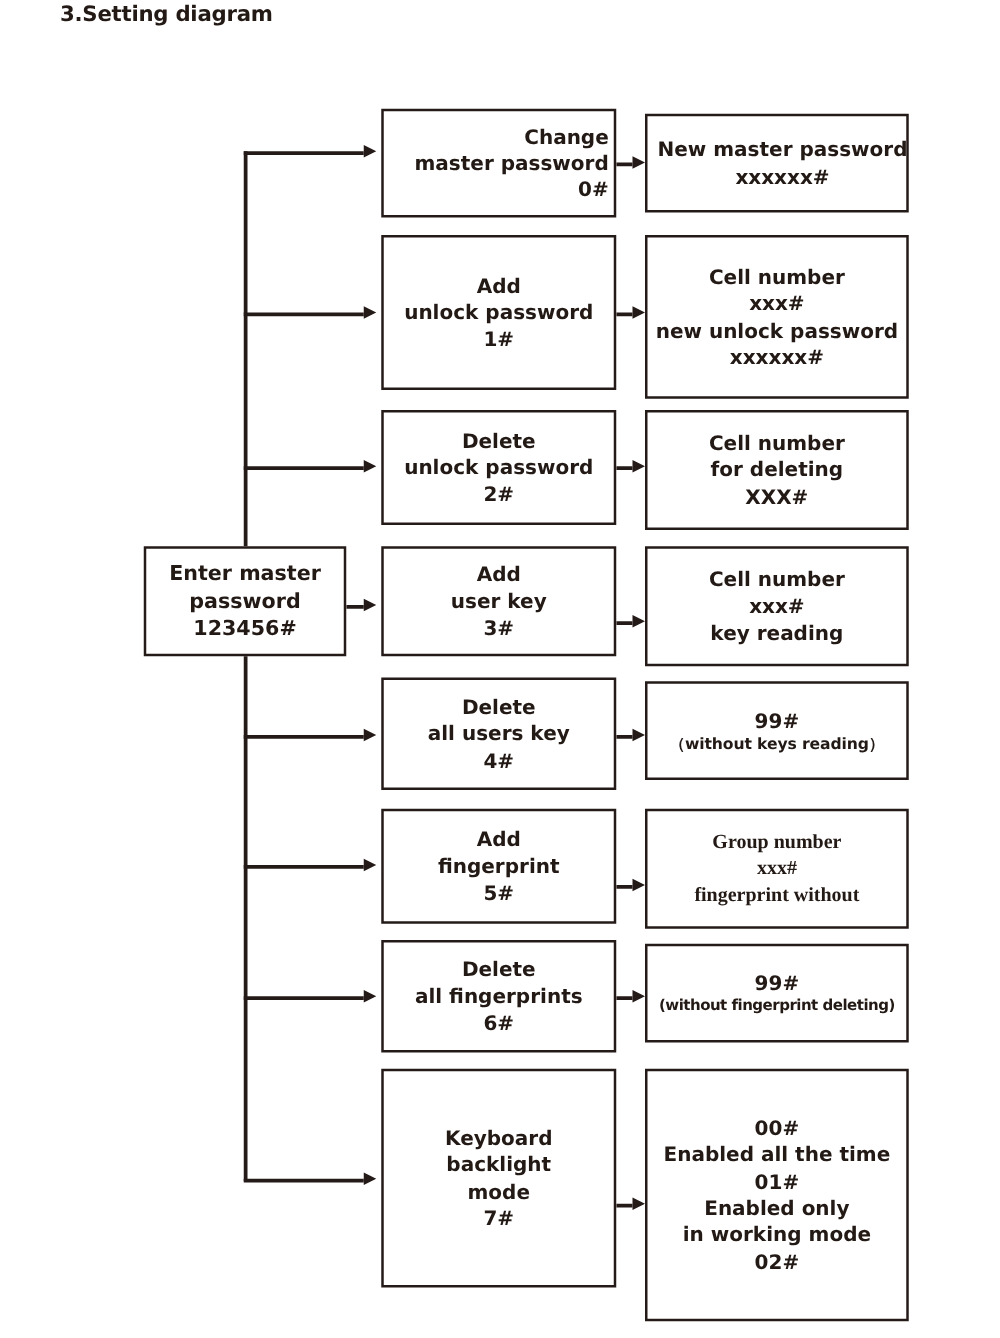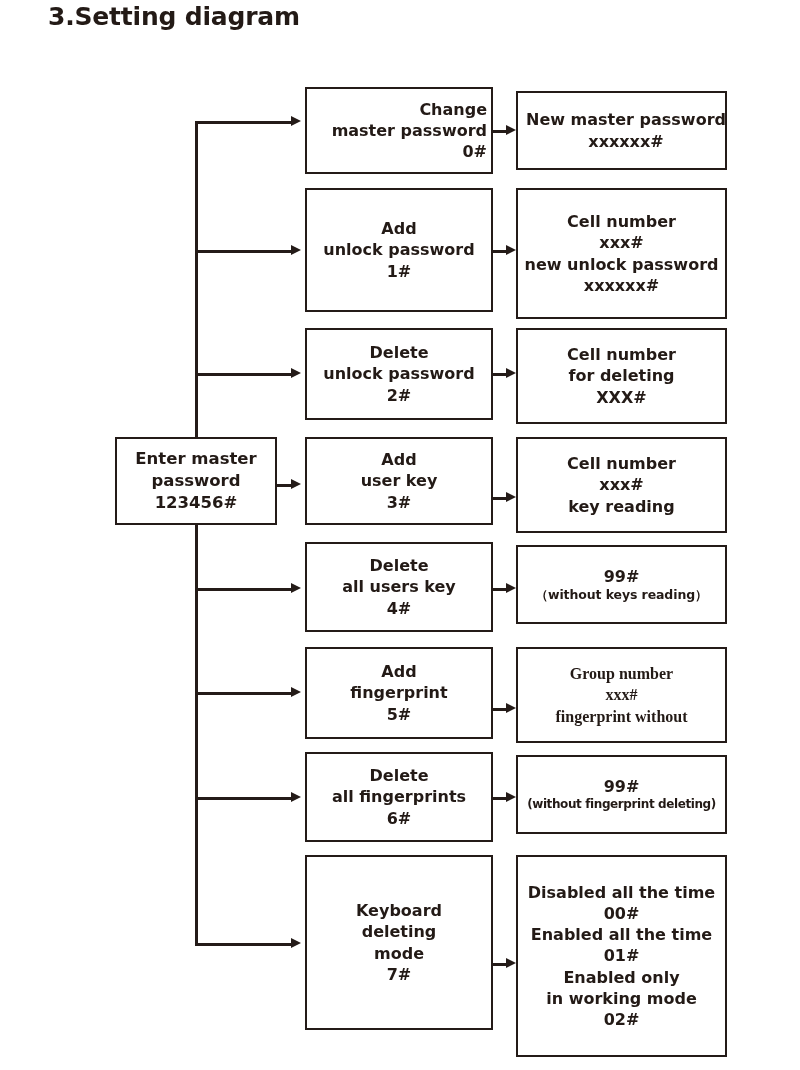--- a/index.html
+++ b/index.html
@@ -14,21 +14,21 @@
     font-family: "DejaVu Sans", "Liberation Sans", sans-serif;
     color: #1a1412;
     overflow: hidden;
   }
 
   
   .page-title {
     position: absolute;
     left: 48px;
     top: 2px;
-    font-size: 25px;
+    font-size: 17px;
     font-weight: bold;
     letter-spacing: -0.2px;
     color: #231a16;
     white-space: nowrap;
   }
 
   
   .diagram {
     position: absolute;
     left: 0;
@@ -221,26 +221,25 @@
     <span class="line">all fingerprints</span>
     <span class="line">6#</span>
   </div>
   <div class="node" style="left:516px; top:755px; width:211px; height:79px;">
     <span class="line">99#</span>
     <span class="line xsmall">(without fingerprint deleting)</span>
   </div>
 
   <div class="node" style="left:305px; top:855px; width:188px; height:175px;">
     <span class="line">Keyboard</span>
-    <span class="line">deleting</span>
+    <span class="line">backlight</span>
     <span class="line">mode</span>
     <span class="line">7#</span>
   </div>
   <div class="node" style="left:516px; top:855px; width:211px; height:202px;">
-    <span class="line">Disabled all the time</span>
     <span class="line">00#</span>
     <span class="line">Enabled all the time</span>
     <span class="line">01#</span>
     <span class="line">Enabled only</span>
     <span class="line">in working mode</span>
     <span class="line">02#</span>
   </div>
 
 </div>
 

